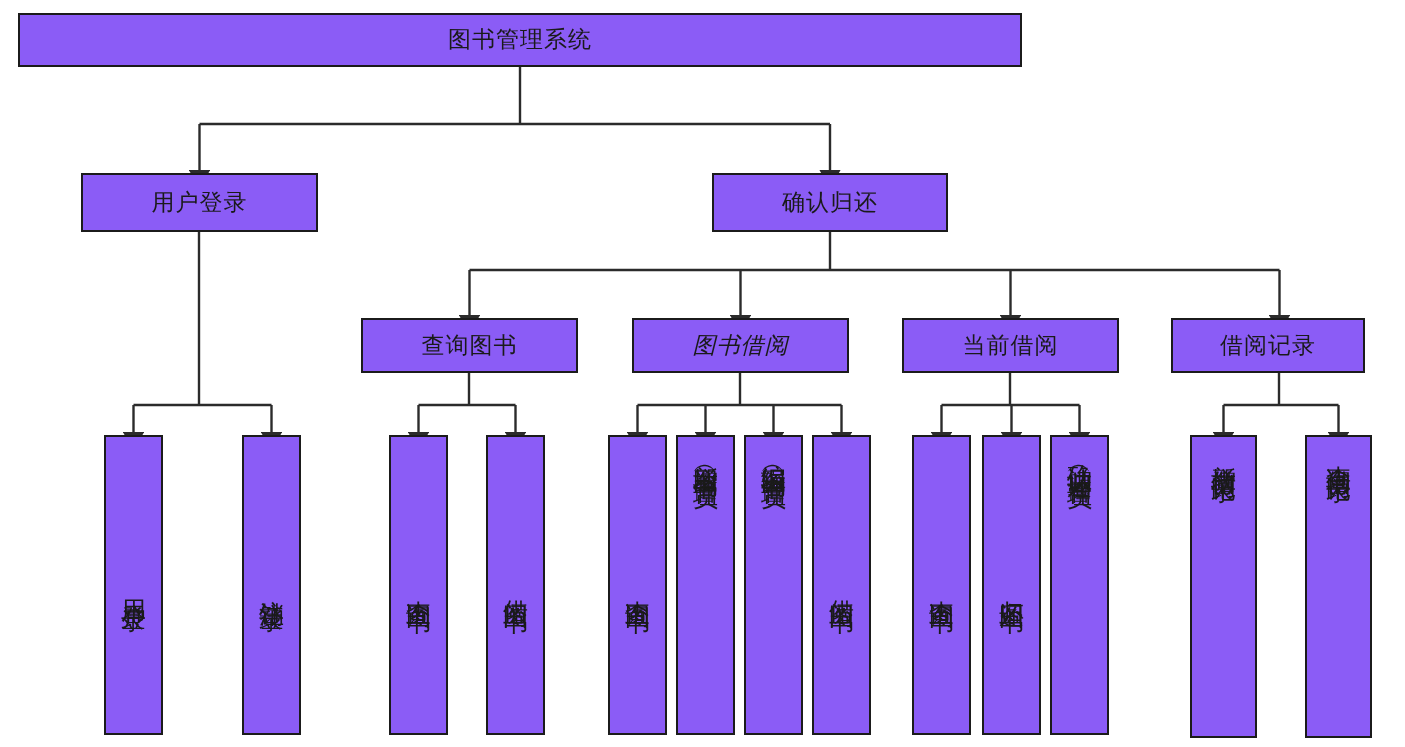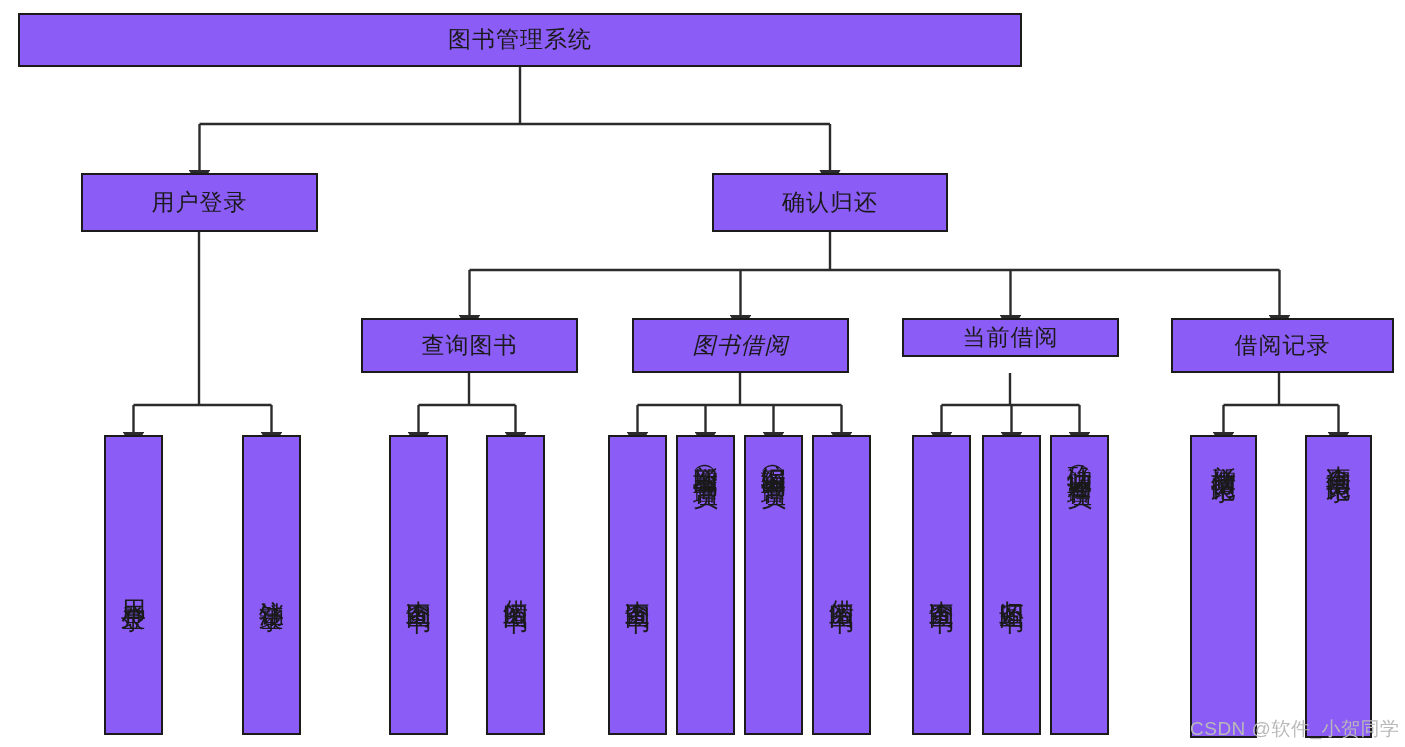--- a/index.html
+++ b/index.html
@@ -135,24 +135,24 @@
       </div>
       <div class="node horiz" style="left: 712px; top: 173px; width: 236px; height: 59px;">
         <span class="node-label">确认归还</span>
       </div>
       <div class="node horiz" style="left: 361px; top: 318px; width: 217px; height: 55px;">
         <span class="node-label">查询图书</span>
       </div>
       <div class="node horiz" style="left: 632px; top: 318px; width: 217px; height: 55px; font-style: italic;">
         <span class="node-label">图书借阅</span>
       </div>
-      <div class="node horiz" style="left: 902px; top: 318px; width: 217px; height: 39px;">
+      <div class="node horiz" style="left: 902px; top: 318px; width: 217px; height: 55px;">
         <span class="node-label">当前借阅</span>
       </div>
-      <div class="node horiz" style="left: 1171px; top: 318px; width: 223px; height: 55px;">
+      <div class="node horiz" style="left: 1171px; top: 318px; width: 194px; height: 55px;">
         <span class="node-label">借阅记录</span>
       </div>
       <div class="node vert centered" style="left: 104px; top: 435px; width: 59px; height: 300px;">
         <span class="node-label">用户登录</span>
       </div>
       <div class="node vert centered" style="left: 242px; top: 435px; width: 59px; height: 300px;">
         <span class="node-label">注销登录</span>
       </div>
       <div class="node vert centered" style="left: 389px; top: 435px; width: 59px; height: 300px;">
         <span class="node-label">查询图书</span>
@@ -182,15 +182,14 @@
         <span class="node-label">确认归还（管理员）</span>
       </div>
       <div class="node vert" style="left: 1190px; top: 435px; width: 67px; height: 303px;">
         <span class="node-label">新增借阅记录</span>
       </div>
       <div class="node vert" style="left: 1305px; top: 435px; width: 67px; height: 303px;">
         <span class="node-label">查询借阅记录</span>
       </div>
     </div>
 
-  <div class="watermark" style="left: 1190px; top: 716px;">CSDN @软件_小贺同学</div>
 
 </div>
 
 </body></html>

